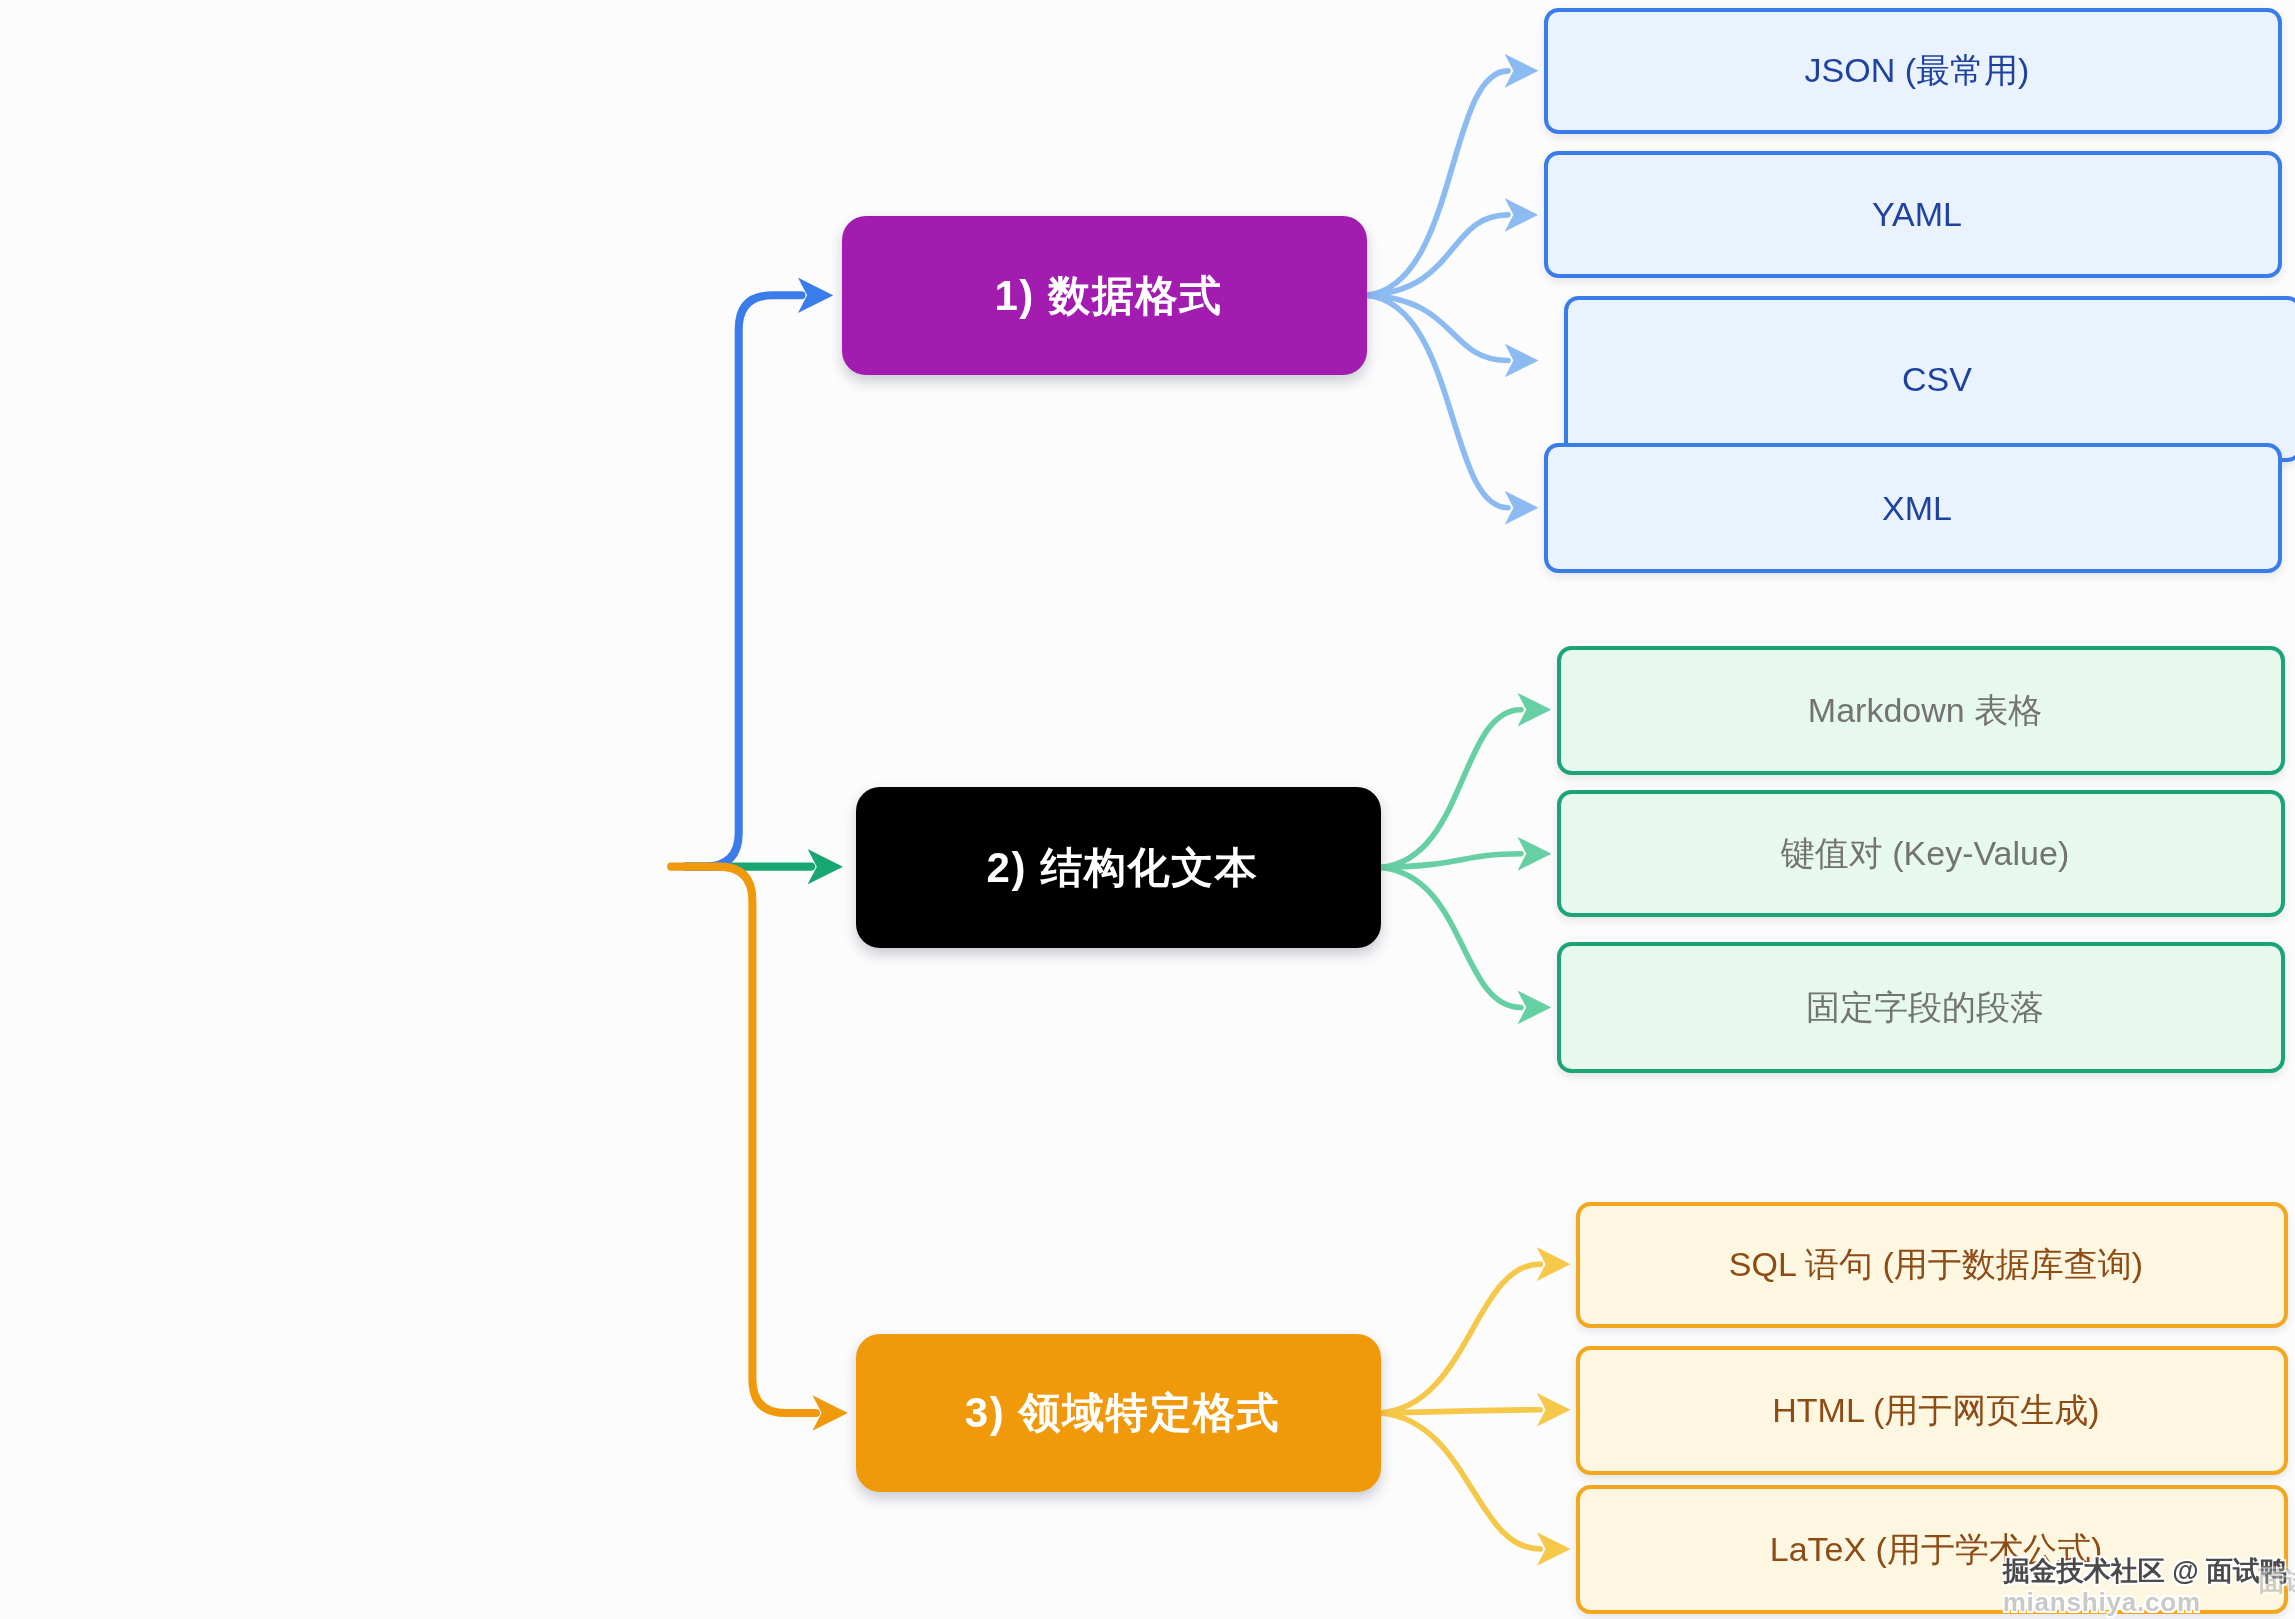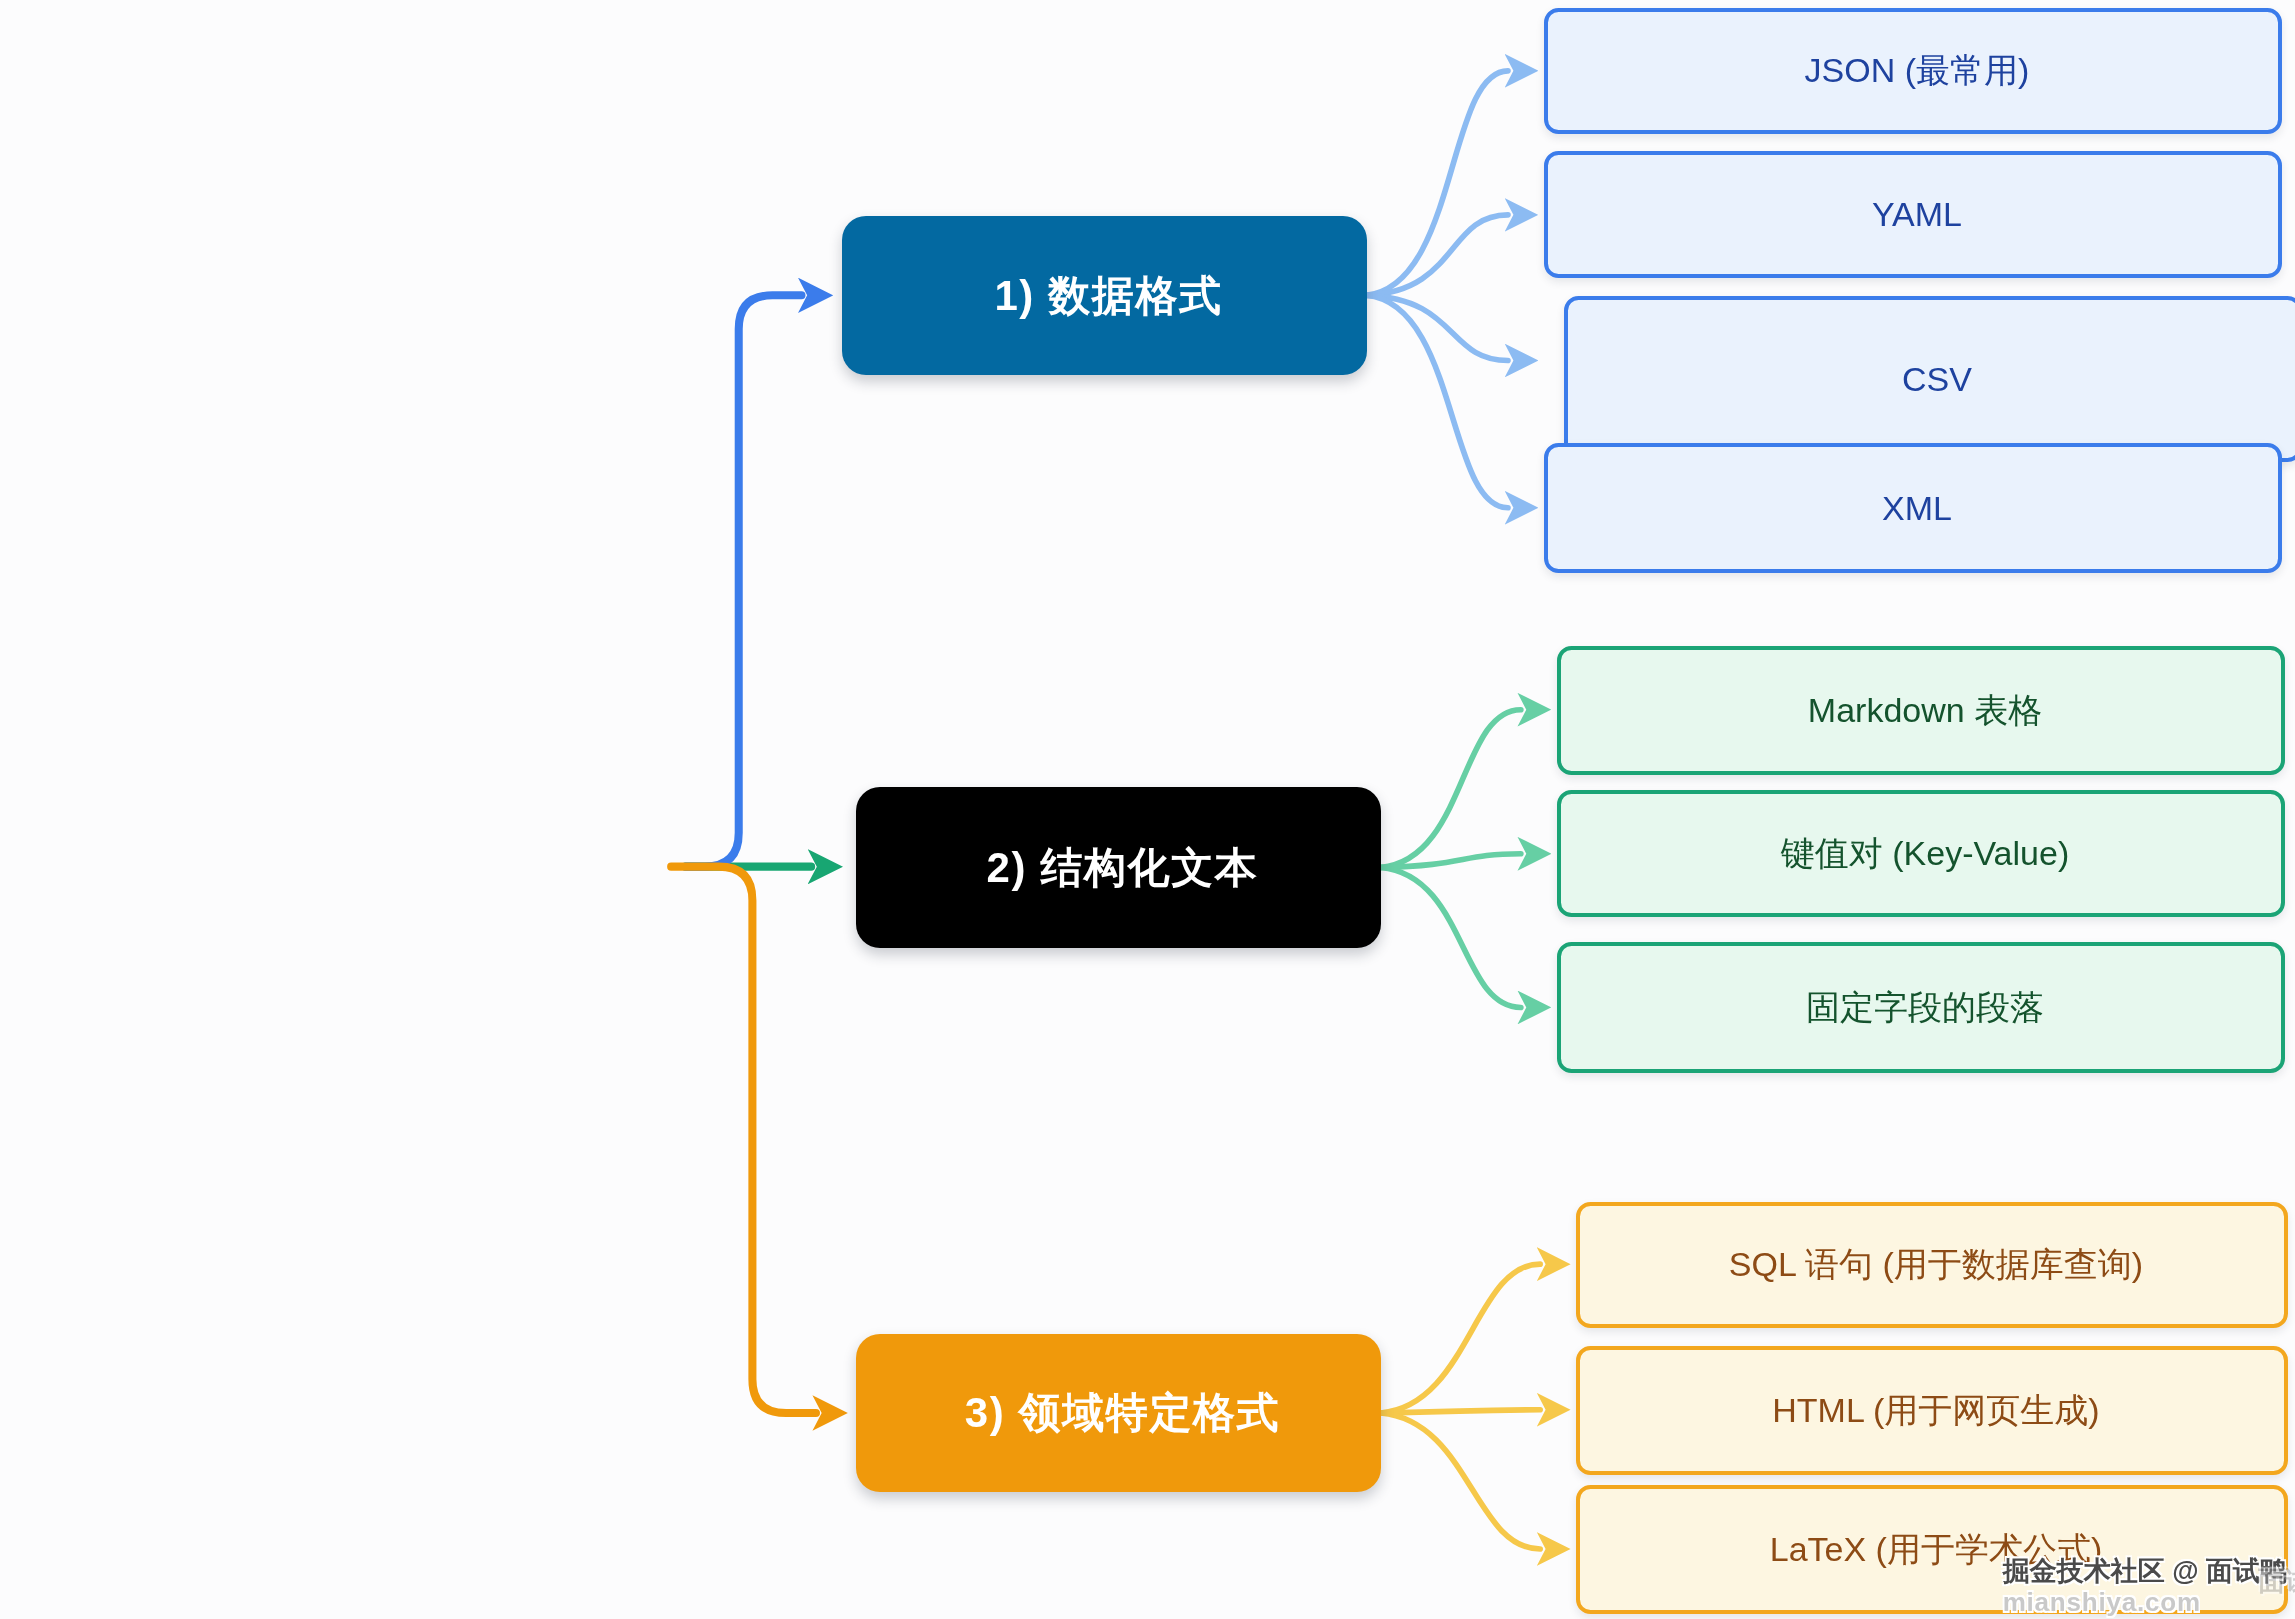--- a/index.html
+++ b/index.html
@@ -21,29 +21,29 @@
     border-radius:39px;font-size:48px;font-weight:bold;
     box-shadow:0 6.4px 14.5px rgba(30,40,60,.25);
     letter-spacing:1.6px;
   }
   .branch{
     color:#ffffff;border-radius:24px;
     font-size:42px;font-weight:bold;
     box-shadow:0 6.4px 13px rgba(30,40,60,.22);
     letter-spacing:1.6px;
   }
-  .branch.blue{background:#0369a1;text-align:right;}
+  .branch.blue{background:#a21caf;text-align:right;}
   .branch.green{background:#000000;}
   .branch.gold{background:#f0990b;}
   .leaf{
     border-radius:14.5px;font-size:34px;font-weight:500;
     box-shadow:0 4px 8px rgba(30,40,60,.10);
   }
   .leaf.blue{background:#eaf2fd;border:4.8px solid #3b7ceb;color:#1e429f;}
-  .leaf.green{background:#e7f8ee;border:4.8px solid #1ba476;color:#14532d;}
+  .leaf.green{background:#e7f8ee;border:4.8px solid #1ba476;color:#737373;}
   .leaf.gold{background:#fdf6e1;border:4.8px solid #f3a71e;color:#8d4b15;}
   #watermark{
     position:absolute;right:8px;bottom:1.6px;
     text-align:left;line-height:1.15;
   }
   #watermark .wm-line1{
     position:relative;display:inline-block;
     font-size:27px;font-weight:bold;color:#4a4a4a;
     text-shadow:-1.6px -1.6px 0 #ffffff,1.6px -1.6px 0 #ffffff,-1.6px 1.6px 0 #ffffff,1.6px 1.6px 0 #ffffff;
   }

